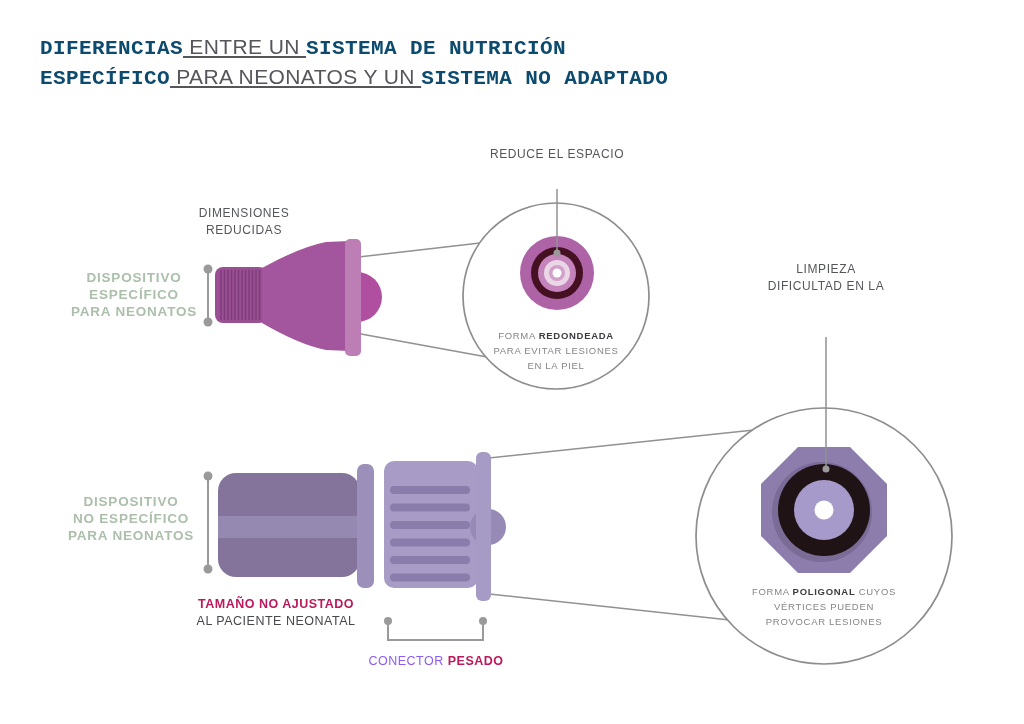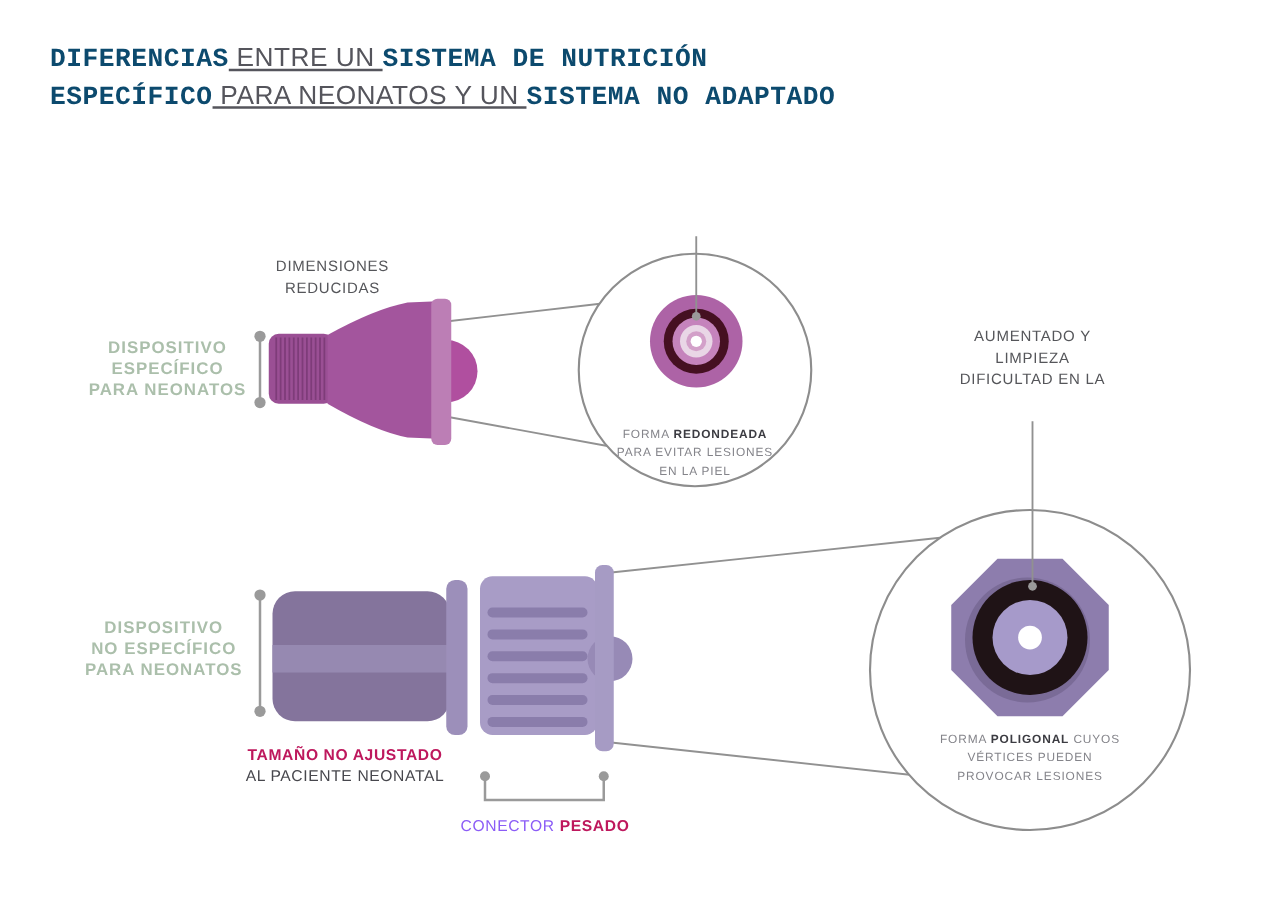--- a/index.html
+++ b/index.html
@@ -104,42 +104,42 @@
     <div><span class="t-b">DIFERENCIAS</span><span class="t-r"> ENTRE UN </span><span class="t-b">SISTEMA DE NUTRICIÓN</span></div>
     <div><span class="t-b">ESPECÍFICO</span><span class="t-r"> PARA NEONATOS Y UN </span><span class="t-b">SISTEMA NO ADAPTADO</span></div>
   </div>
 
   <div class="label green" style="left:41px;top:269px;">
     <div>DISPOSITIVO</div>
     <div>ESPECÍFICO</div>
     <div>PARA NEONATOS</div>
   </div>
 
-  <div class="label midlab" style="left:192px;top:205px;width:148px;">
+  <div class="label midlab" style="left:170px;top:205px;width:148px;">
     <div>DIMENSIONES</div>
     <div>REDUCIDAS</div>
   </div>
 
   <div class="label midlab" style="left:467px;top:146px;width:180px;">
+    <div>REDUCE EL ESPACIO</div>
   </div>
 
-  <div class="label note" style="left:471px;top:340px;width:170px;">
+  <div class="label note" style="left:471px;top:328px;width:170px;">
     <div><span>FORMA </span><b>REDONDEADA</b></div>
     <div>PARA EVITAR LESIONES</div>
     <div>EN LA PIEL</div>
   </div>
 
   <div class="label green" style="left:38px;top:493px;">
     <div>DISPOSITIVO</div>
     <div>NO ESPECÍFICO</div>
     <div>PARA NEONATOS</div>
   </div>
 
   <div class="label midlab" style="left:736px;top:261px;width:180px;">
-    <div>AUMENTADO Y</div>
     <div>LIMPIEZA</div>
     <div>DIFICULTAD EN LA</div>
   </div>
 
   <div class="label darklab" style="left:182px;top:596px;width:188px;">
     <div class="ln1">TAMAÑO NO AJUSTADO</div>
     <div>AL PACIENTE NEONATAL</div>
   </div>
 
   <div class="label darklab" style="left:346px;top:653px;width:180px;">

